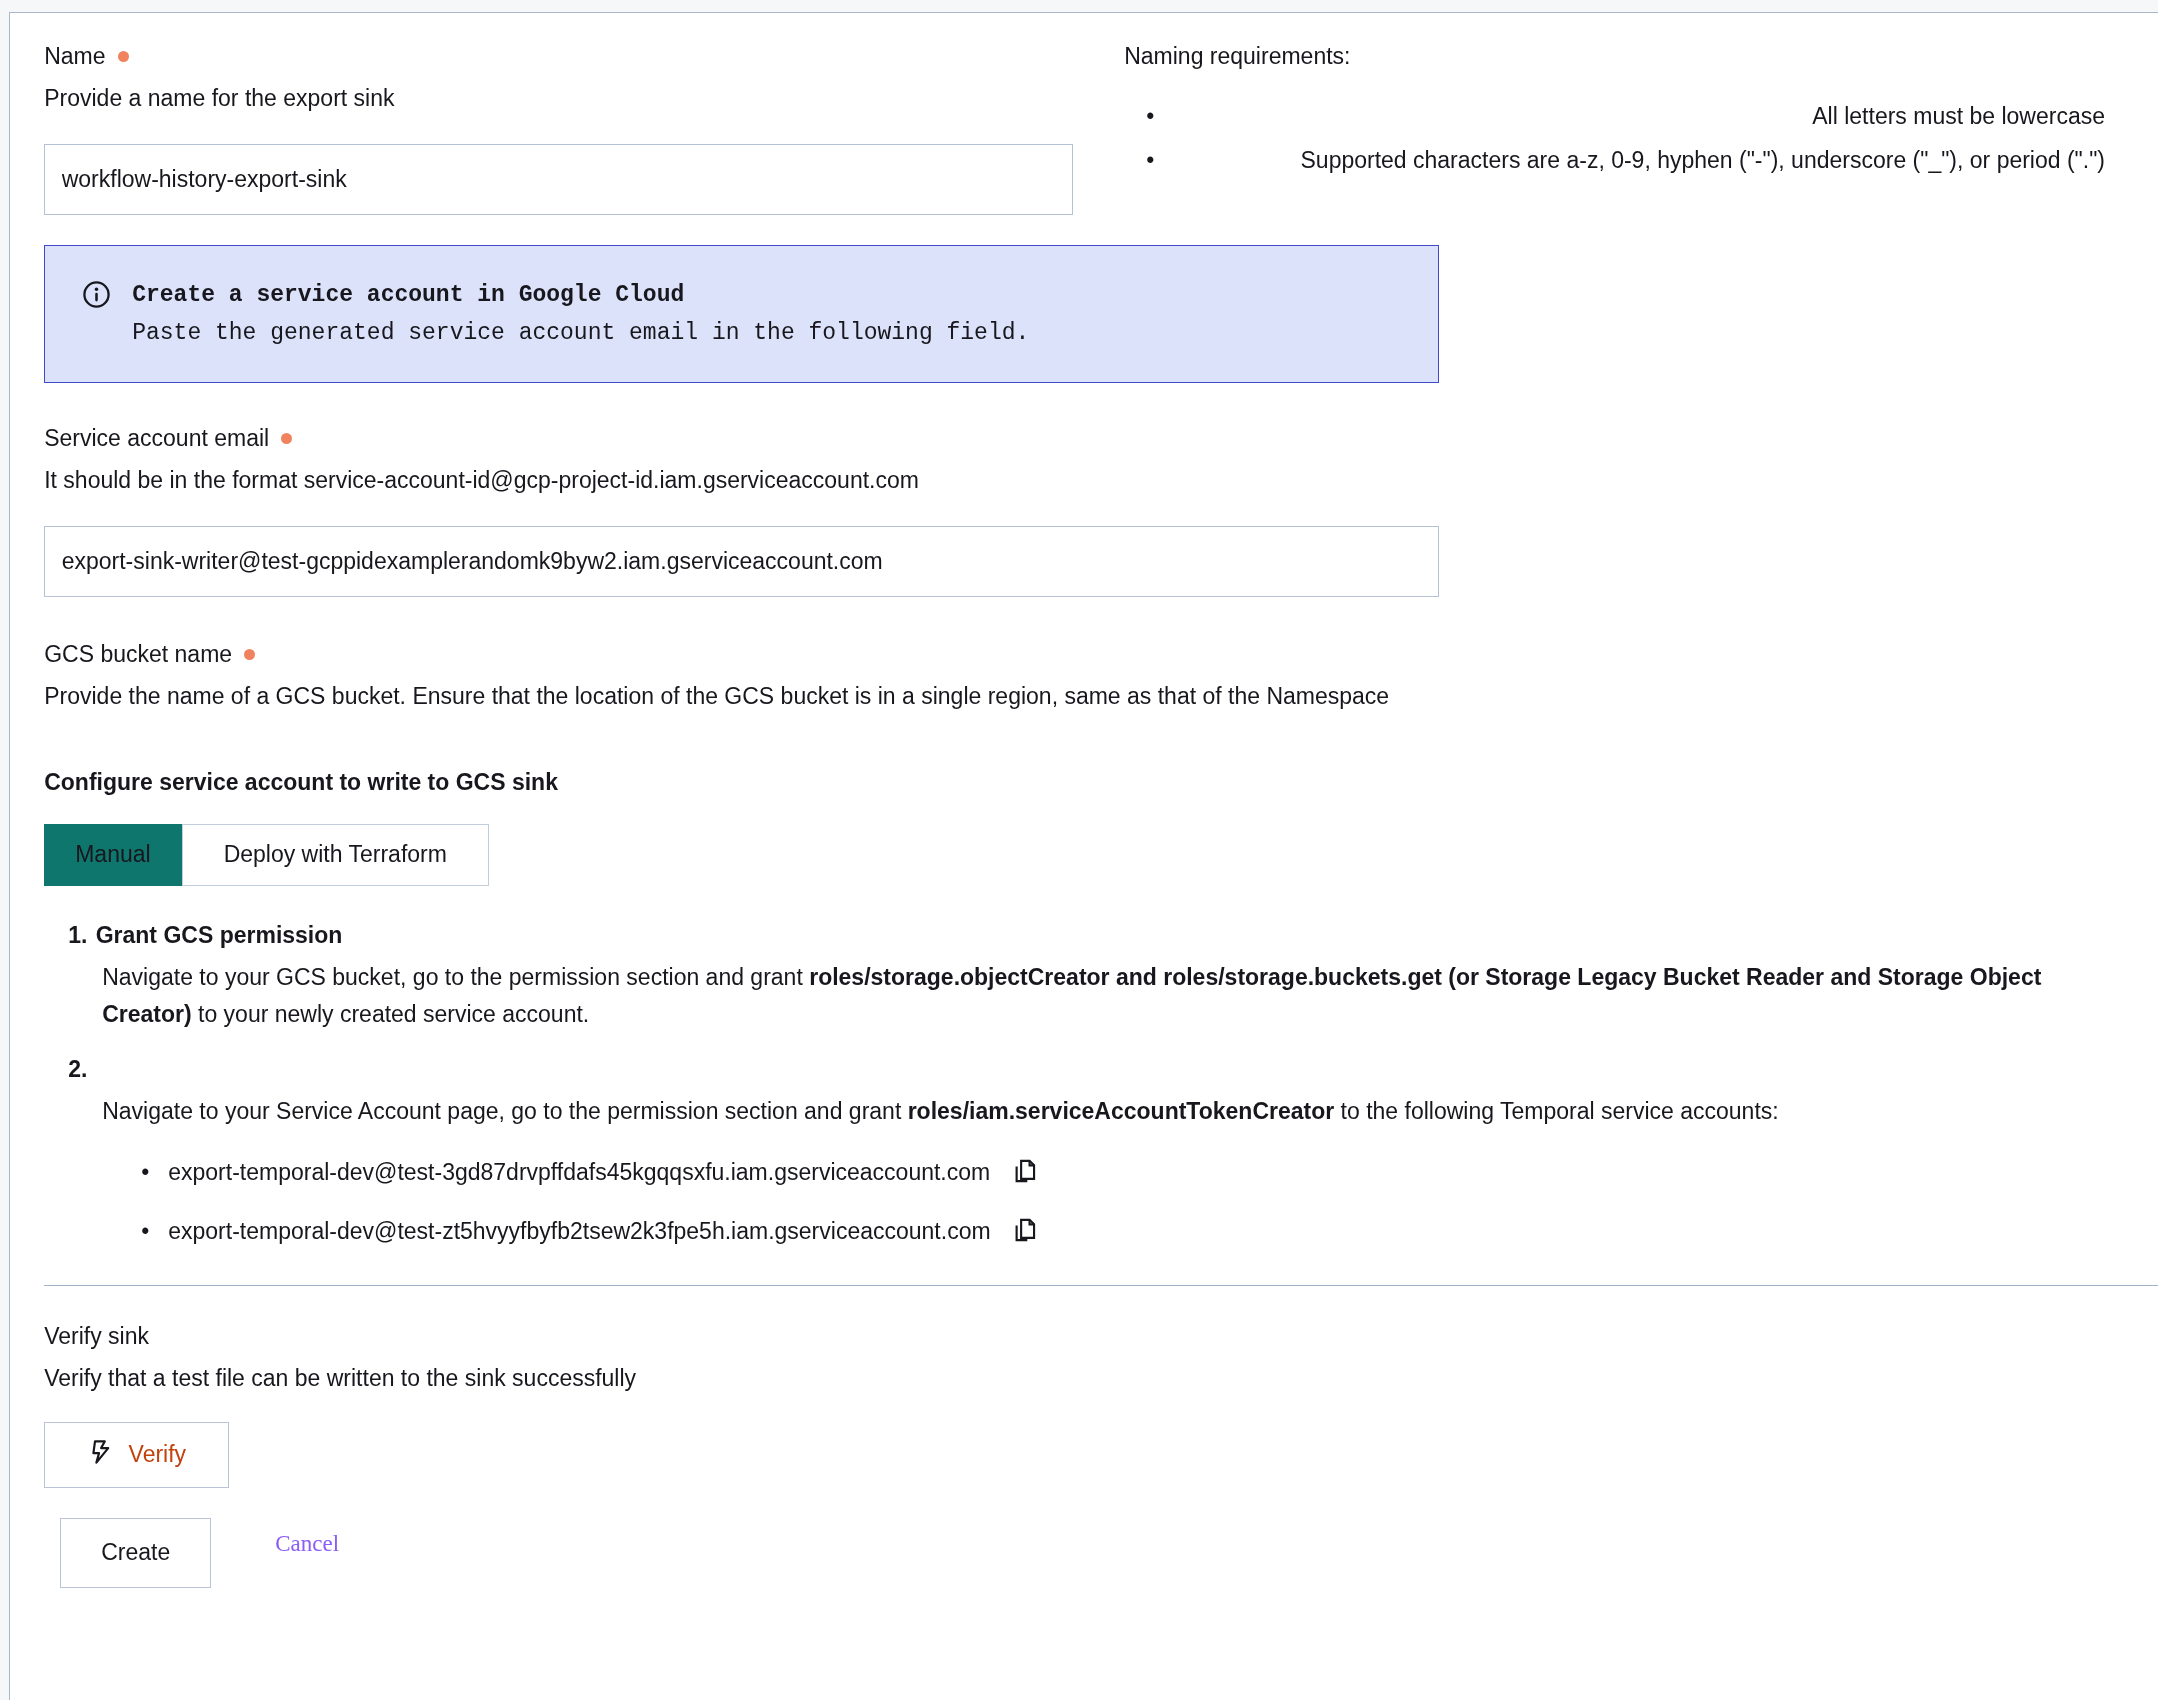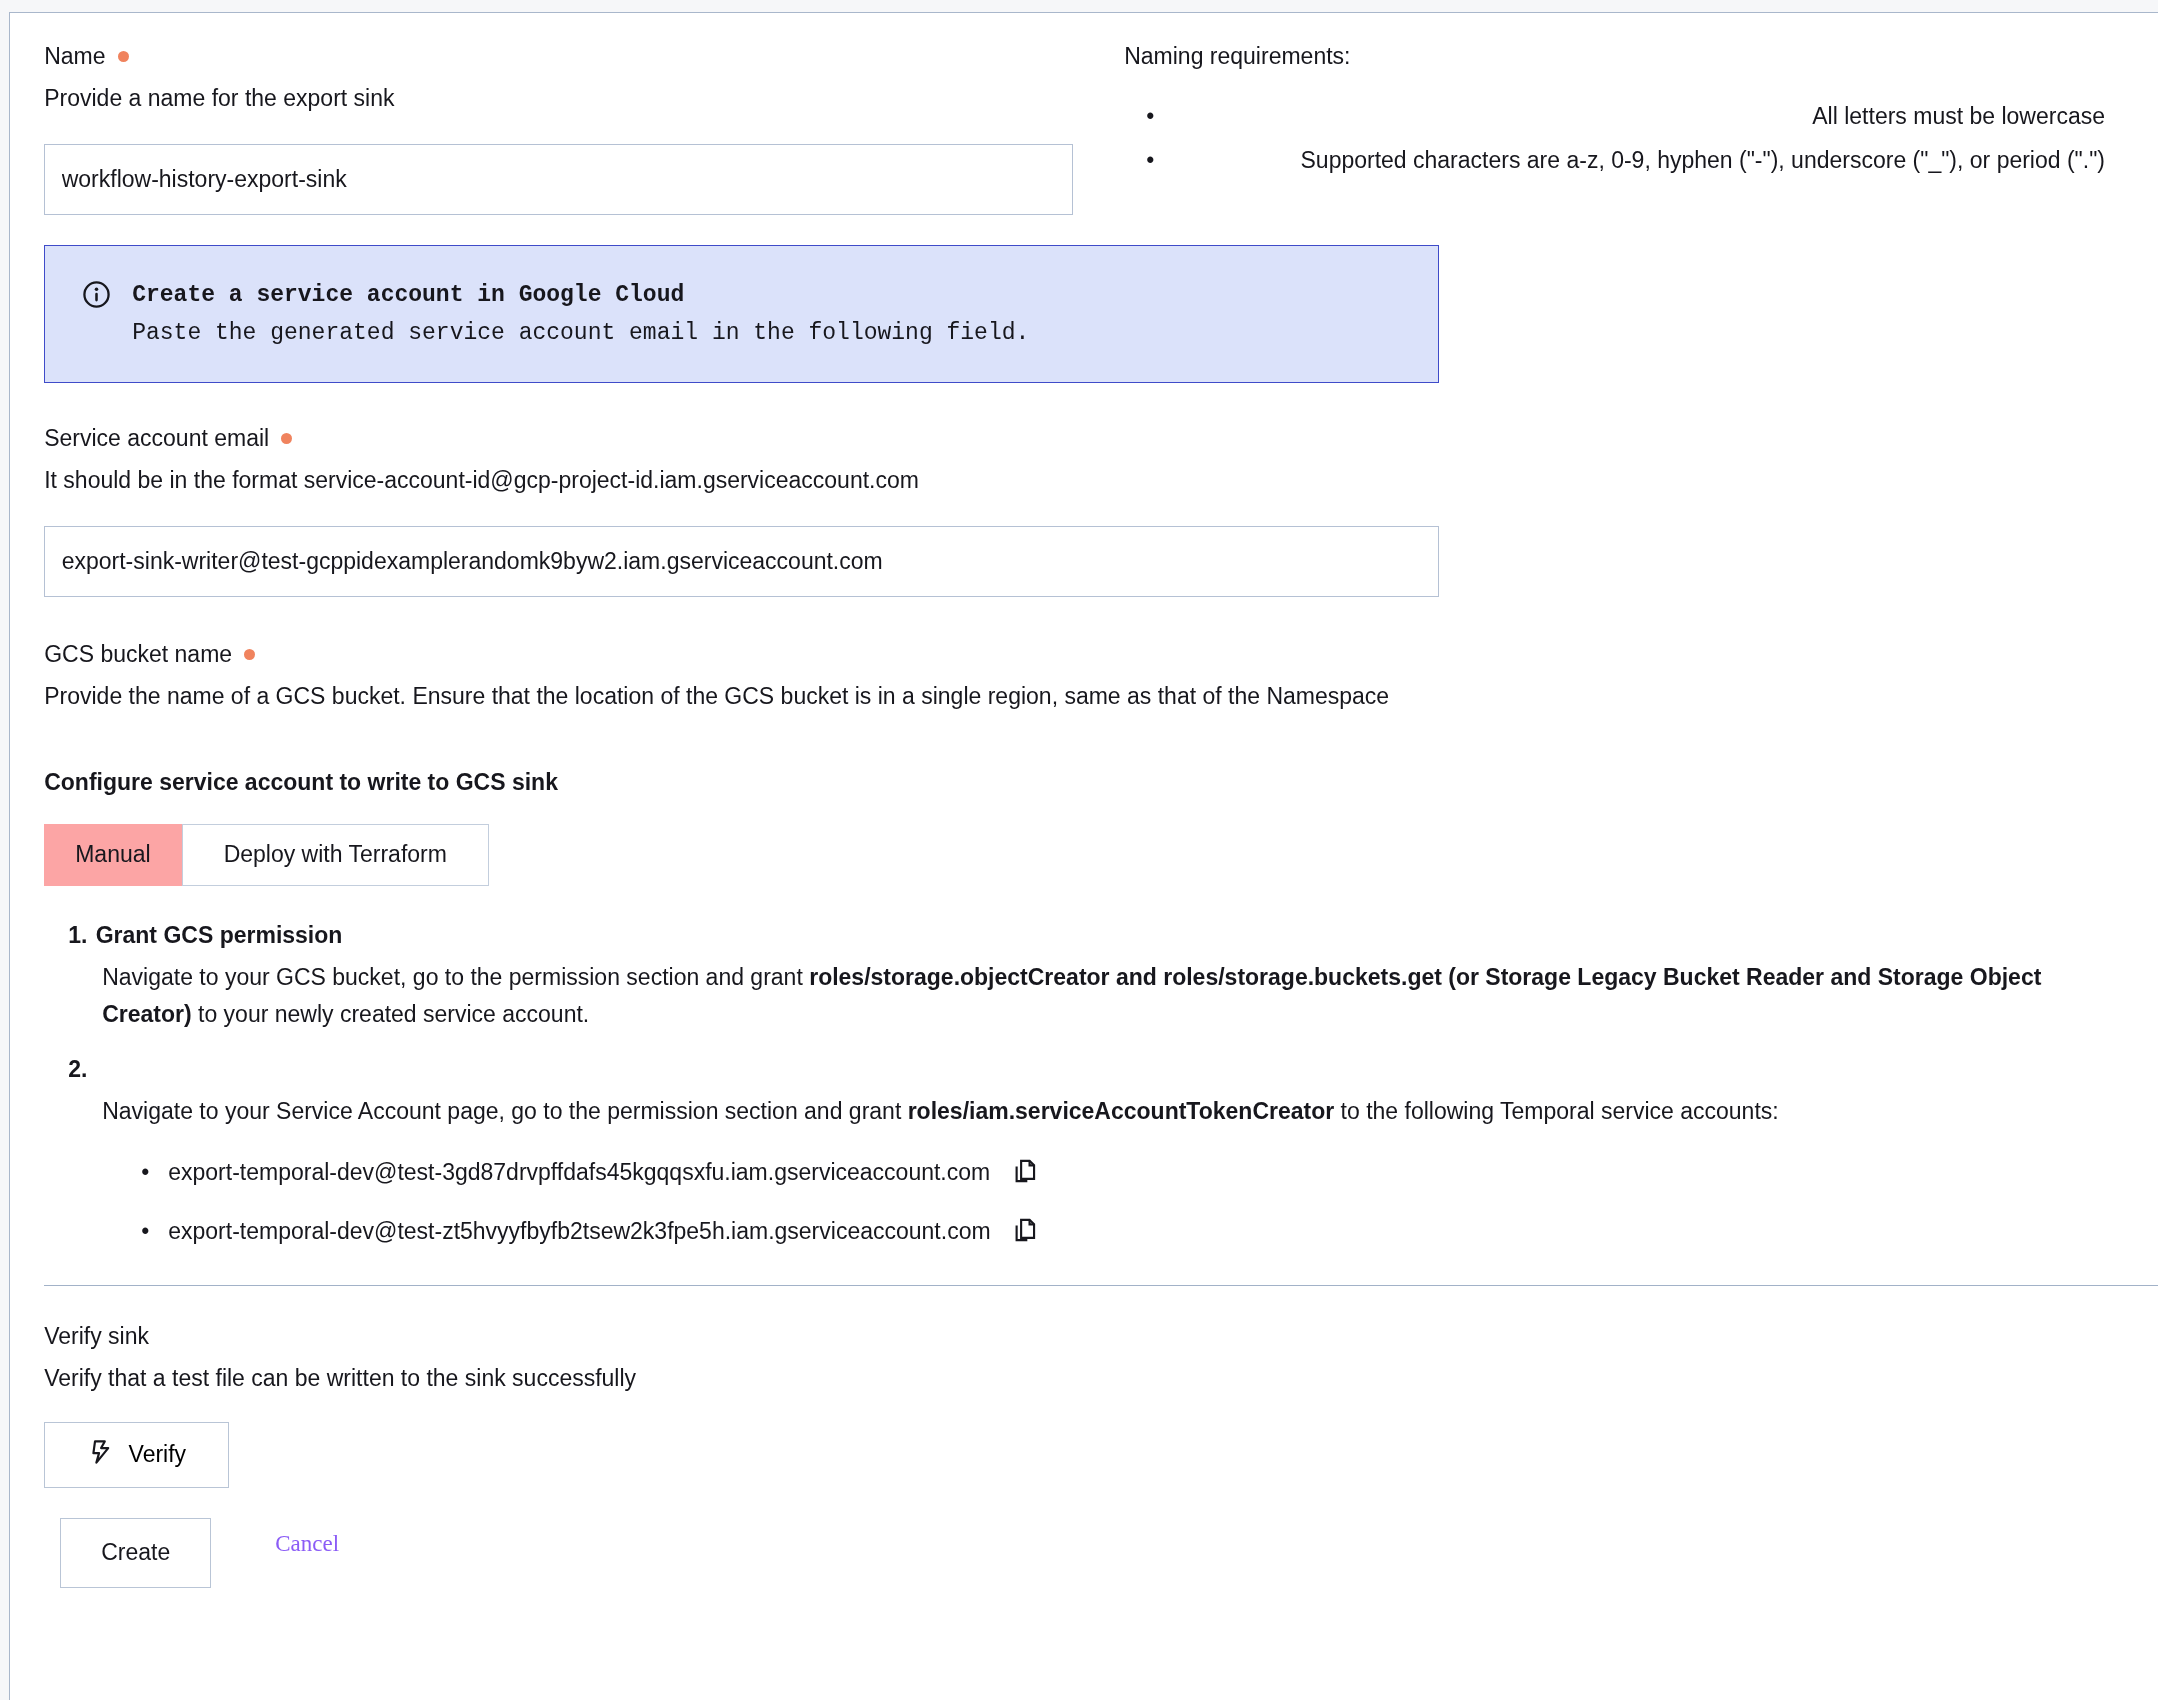--- a/index.html
+++ b/index.html
@@ -77,21 +77,21 @@
   .info-icon-wrap { flex: none; margin-top: 0.9px; }
 
   .section-gap-1 { margin-top: 40px; }
   .section-gap-2 { margin-top: 42px; }
 
   .configure-title { margin-top: 55px; font-size: 23px; font-weight: bold; line-height: 31px; }
 
   .tabs { margin-top: 26px; display: flex; align-items: stretch; }
   .tab { height: 62px; display: flex; align-items: center; justify-content: center;
          font-size: 23px; cursor: pointer; }
-  .tab.active { background: #fca5a5; padding: 0 31px; }
+  .tab.active { background: #0f766e; padding: 0 31px; }
   .tab.inactive { background: #ffffff; border: 1.8px solid #c3cedd; padding: 0 41px; }
 
   .steps { margin-top: 33px; }
   .step-head { display: flex; gap: 8.3px; padding-left: 24px; font-size: 23px; font-weight: bold; line-height: 33px; }
   .step-body { margin: 7.3px 0 0 58px; font-size: 23px; line-height: 37px; }
   .step + .step { margin-top: 20px; }
 
   .accounts { list-style: none; margin: 26px 0 0 97px; padding: 0; }
   .accounts li { display: flex; align-items: center; gap: 19px; margin-bottom: 26px; }
   .accounts .bullet { font-size: 23px; line-height: 33px; }
@@ -102,21 +102,21 @@
   .divider { margin: 37px -53px 0 0; border: none; border-top: 1.8px solid #a2b2c8; }
 
   .verify-block { margin-top: 35px; }
   .verify-btn {
     margin-top: 27.5px;
     width: 185px; height: 66px;
     background: #ffffff;
     border: 1.8px solid #b9c5d6;
     display: flex; align-items: center; justify-content: center; gap: 13.8px;
     font-family: "Liberation Sans", "DejaVu Sans", sans-serif;
-    font-size: 23px; color: #000000; cursor: pointer;
+    font-size: 23px; color: #c2410c; cursor: pointer;
   }
 
   .bottom-actions { margin-top: 30px; display: flex; align-items: flex-start; margin-left: 16px; }
   .create-btn {
     width: 151px; height: 70px;
     background: #ffffff;
     border: 1.8px solid #b9c5d6;
     font-family: "Liberation Sans", "DejaVu Sans", sans-serif;
     font-size: 23px; color: #17171d; cursor: pointer;
   }

